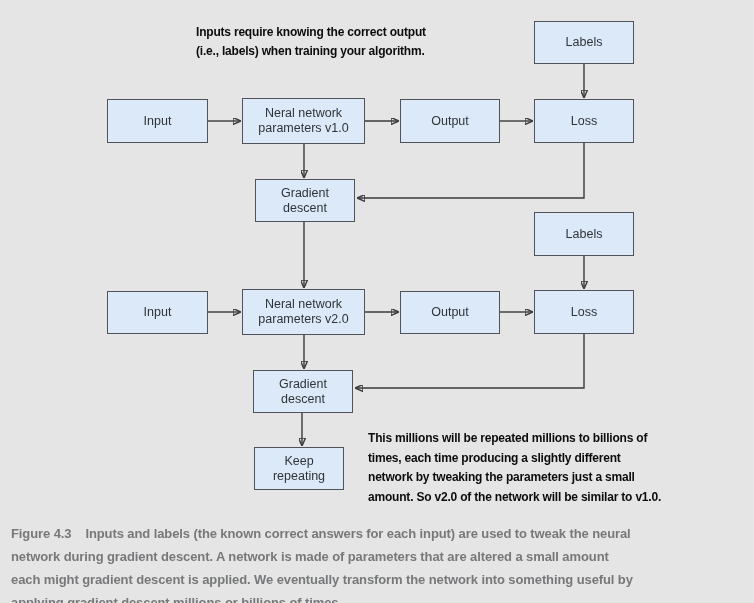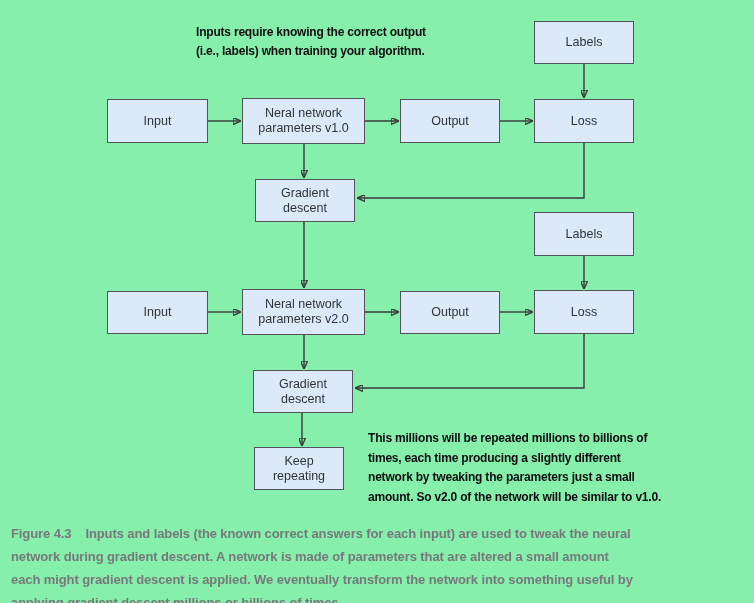--- a/index.html
+++ b/index.html
@@ -1,17 +1,17 @@
 <!DOCTYPE html>
 <html><head>
 <meta charset="utf-8">
 <style>
   html,body{margin:0;padding:0;background:#ffffff;}
   #stage{
-    position:relative;width:754px;height:603px;background:#86efac;
+    position:relative;width:754px;height:603px;background:#e5e5e5;
     font-family:"Liberation Sans",sans-serif;overflow:hidden;
   }
   #arrow-layer{position:absolute;left:0;top:0;width:754px;height:603px;}
   #arrow-layer path{fill:none;stroke:#3a3a3a;stroke-width:1.4;}
   .node{
     position:absolute;box-sizing:border-box;
     background:#dbe9f8;border:1.5px solid #50545a;
     display:flex;flex-direction:column;justify-content:center;align-items:center;
     color:#303438;font-size:12.5px;line-height:15px;text-align:center;
   }

